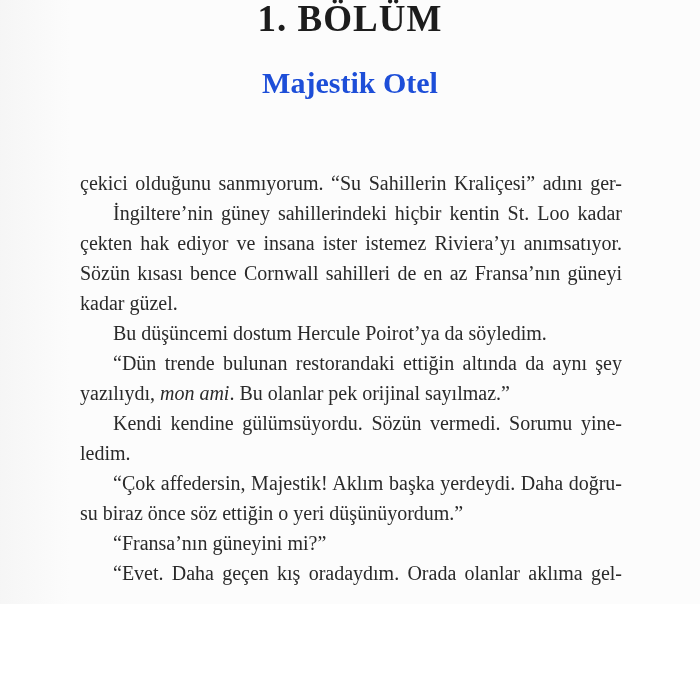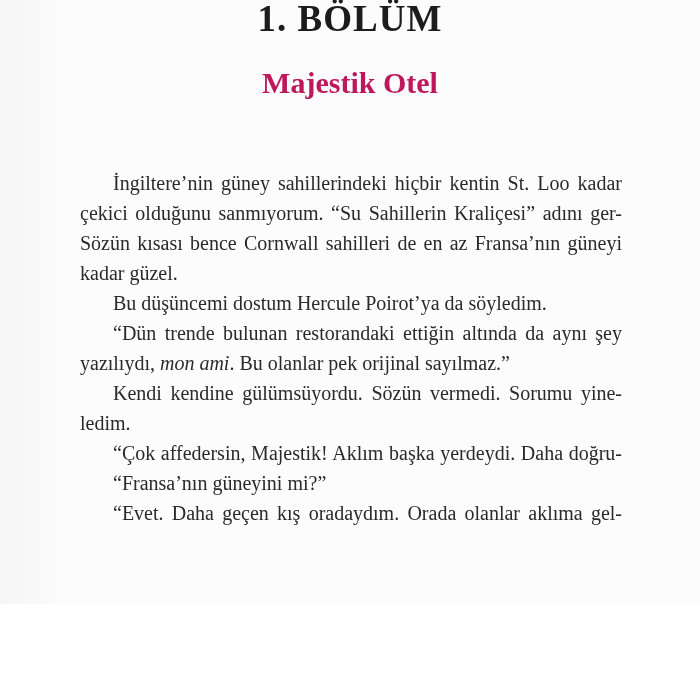--- a/index.html
+++ b/index.html
@@ -40,21 +40,21 @@
   }
   .section-title {
     position: absolute;
     top: 66px;
     left: 0;
     width: 700px;
     text-align: center;
     font-size: 30px;
     line-height: 34px;
     font-weight: bold;
-    color: #be185d;
+    color: #1d4ed8;
     margin: 0;
   }
   .body-text {
     position: absolute;
     top: 168px;
     left: 80px;
     width: 542px;
     font-size: 20px;
     line-height: 30px;
     color: #2a2a2a;
@@ -82,38 +82,40 @@
   }
 </style>
 </head>
 <body>
 
 <div class="page">
   <h1 class="chapter-title">1. BÖLÜM</h1>
   <h2 class="section-title">Majestik Otel</h2>
   <div class="body-text">
       <div class="paragraph">
+        <div class="line"><span>çekici olduğunu sanmıyorum. “Su Sahillerin Kraliçesi” adını ger-</span></div>
         <div class="line first"><span>İngiltere’nin güney sahillerindeki hiçbir kentin St. Loo kadar</span></div>
-        <div class="line"><span>çekici olduğunu sanmıyorum. “Su Sahillerin Kraliçesi” adını ger-</span></div>
+        <div class="line"><span>çekten hak ediyor ve insana ister istemez Riviera’yı anımsatıyor.</span></div>
         <div class="line"><span>Sözün kısası bence Cornwall sahilleri de en az Fransa’nın güneyi</span></div>
         <div class="line last"><span>kadar güzel.</span></div>
       </div>
       <div class="paragraph">
         <div class="line first last"><span>Bu düşüncemi dostum Hercule Poirot’ya da söyledim.</span></div>
       </div>
       <div class="paragraph">
         <div class="line first"><span>“Dün trende bulunan restorandaki ettiğin altında da aynı şey</span></div>
         <div class="line last"><span>yazılıydı, </span><span class="italic">mon ami</span><span>. Bu olanlar pek orijinal sayılmaz.”</span></div>
       </div>
       <div class="paragraph">
         <div class="line first"><span>Kendi kendine gülümsüyordu. Sözün vermedi. Sorumu yine-</span></div>
         <div class="line last"><span>ledim.</span></div>
       </div>
       <div class="paragraph">
         <div class="line first"><span>“Çok affedersin, Majestik! Aklım başka yerdeydi. Daha doğru-</span></div>
+        <div class="line last"><span>su biraz önce söz ettiğin o yeri düşünüyordum.”</span></div>
       </div>
       <div class="paragraph">
         <div class="line first last"><span>“Fransa’nın güneyini mi?”</span></div>
       </div>
       <div class="paragraph">
         <div class="line first"><span>“Evet. Daha geçen kış oradaydım. Orada olanlar aklıma gel-</span></div>
       </div>
     </div>
   <div class="page-number">7</div>
 </div>

